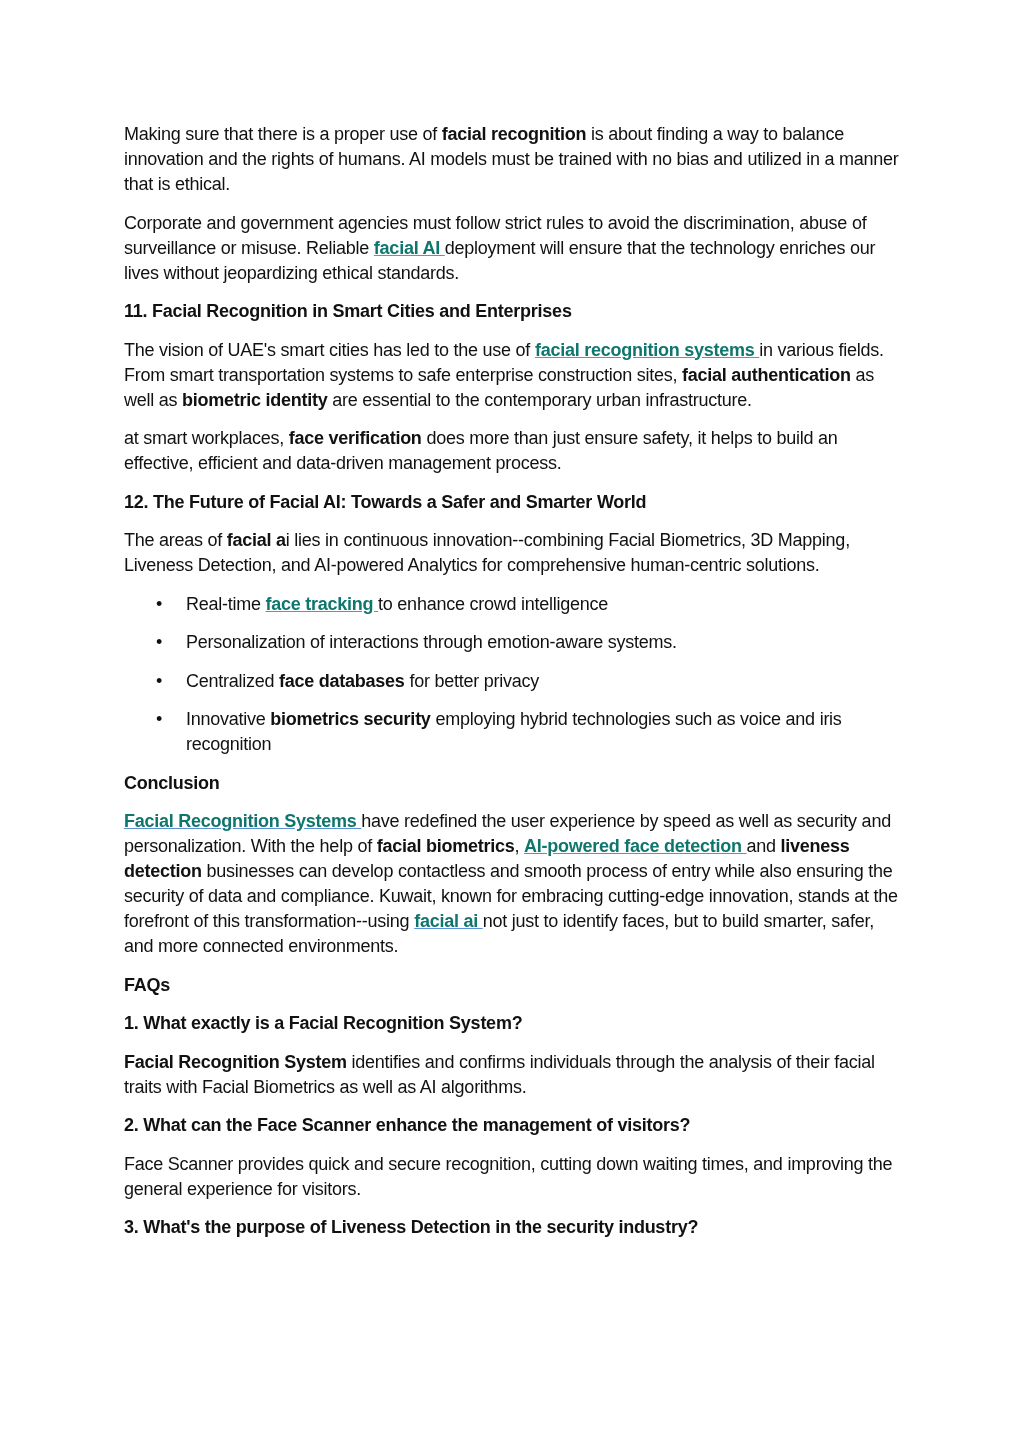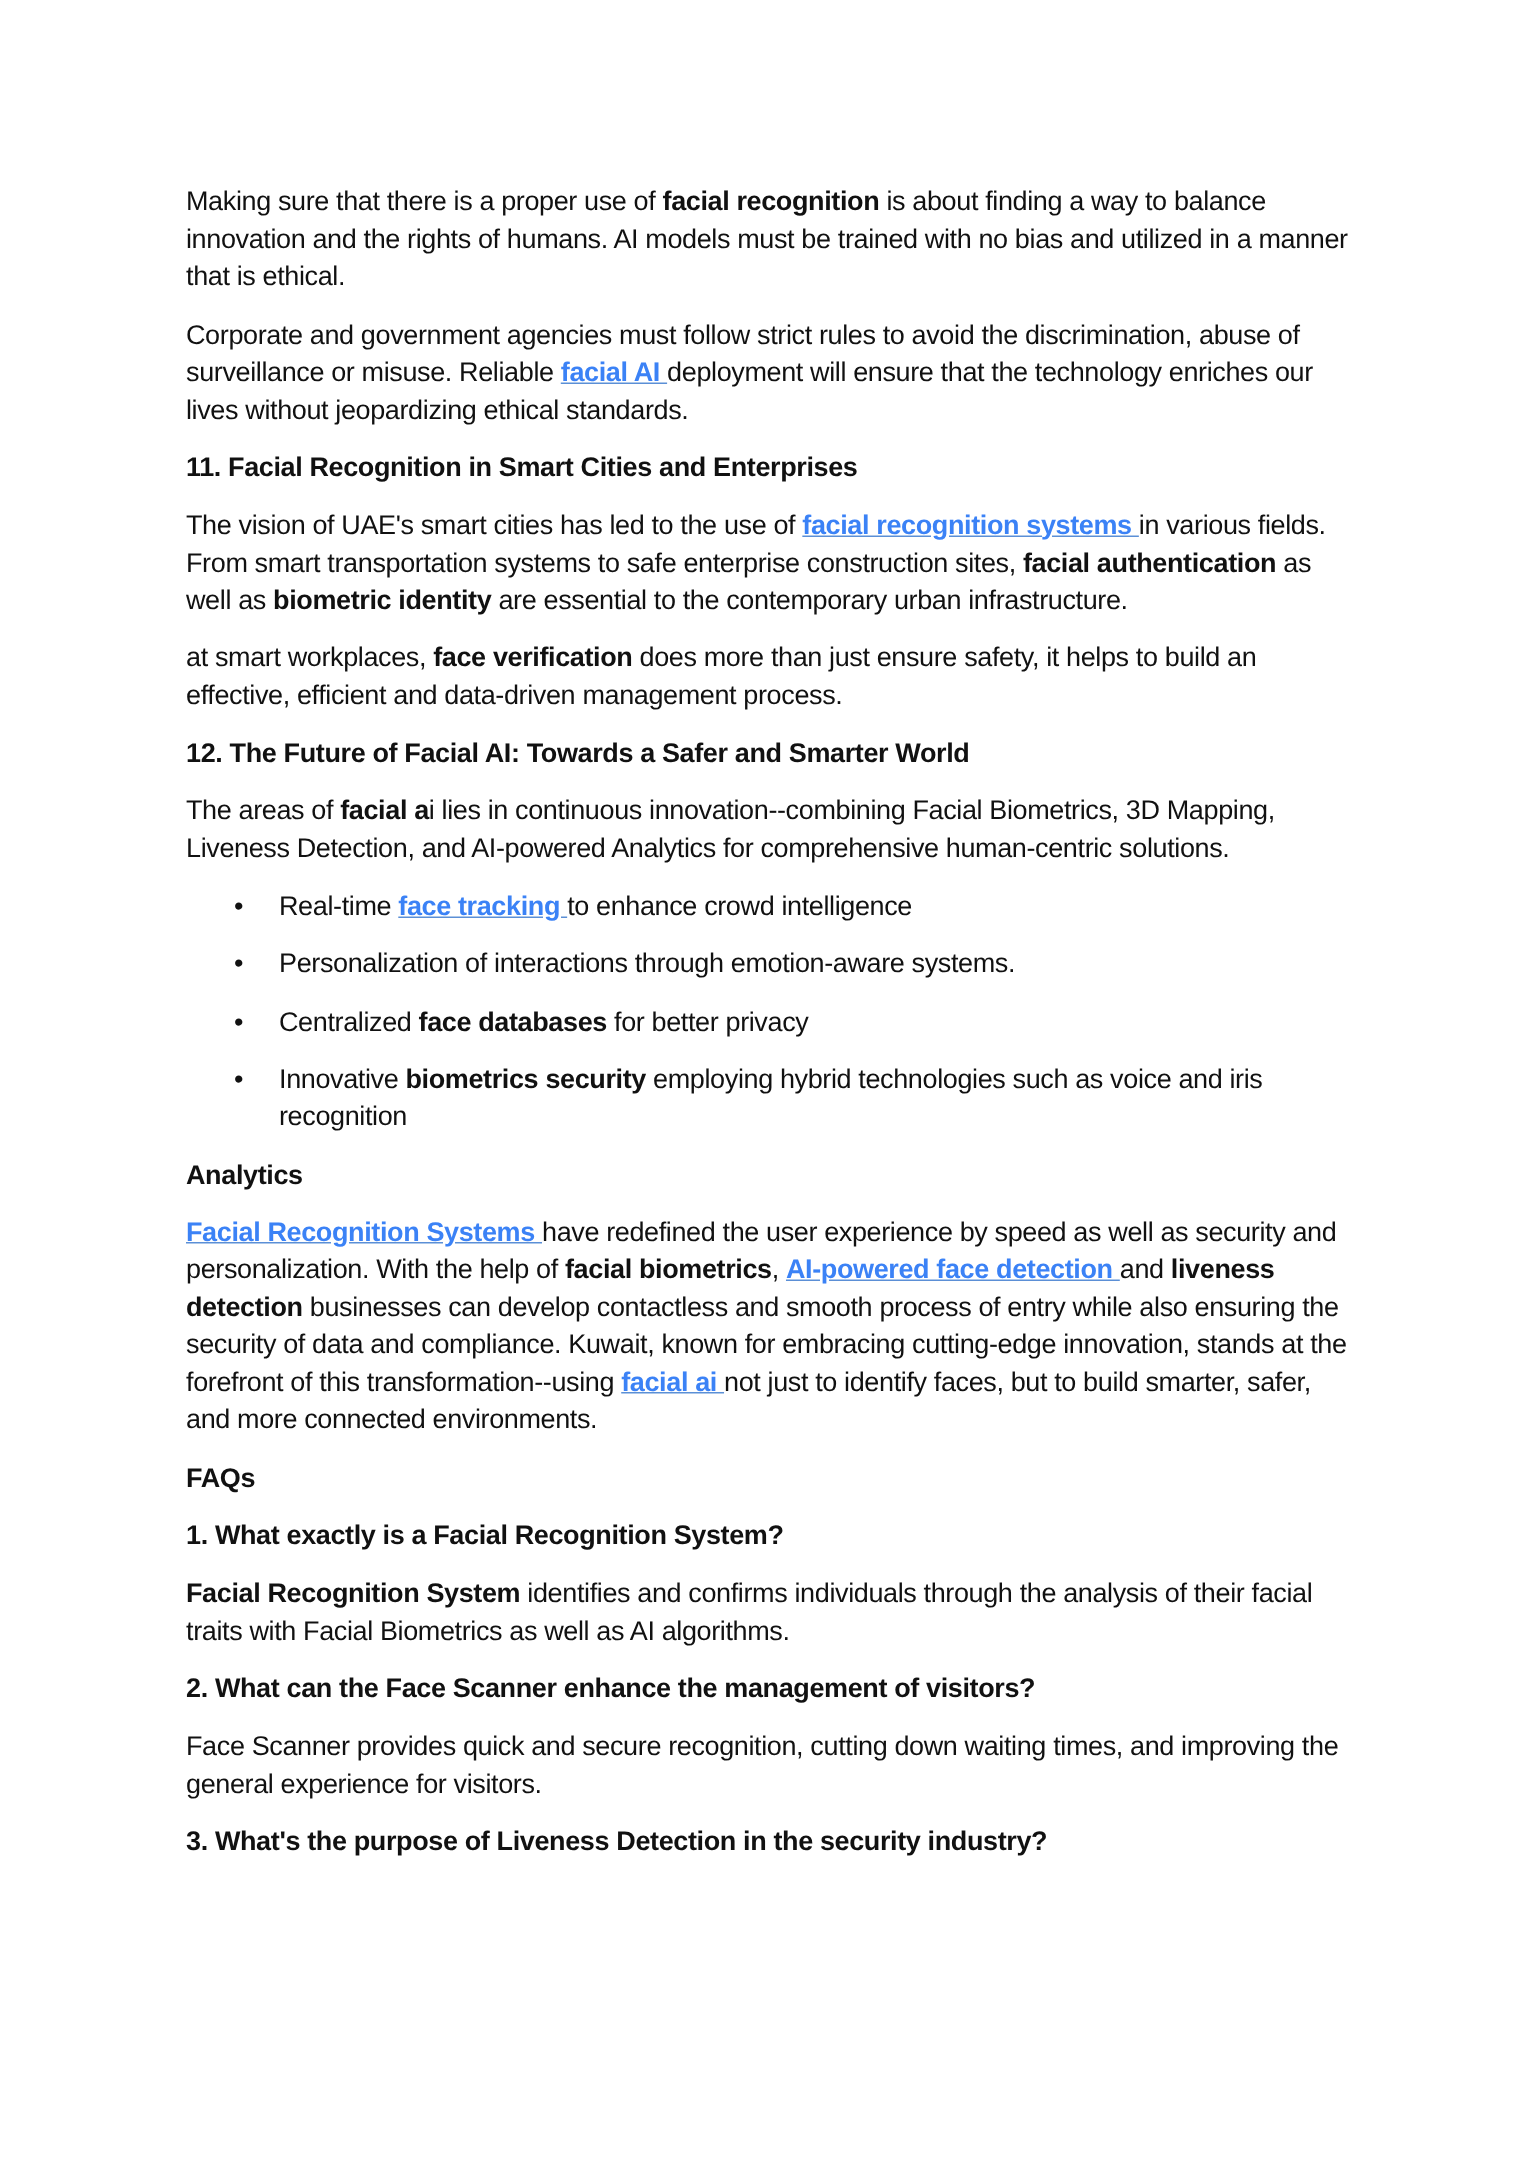--- a/index.html
+++ b/index.html
@@ -5,21 +5,21 @@
     html, body { margin: 0; padding: 0; background: #ffffff; }
     body { width: 1023px; height: 1447px; position: relative; overflow: hidden; }
     .page {
       position: absolute; left: 124px; top: 122px; width: 780px;
       font-family: "Liberation Sans", sans-serif;
       font-size: 18px; color: #111111; line-height: 25px;
       letter-spacing: -0.25px;
     }
     p { margin: 0 0 13.5px 0; }
     b { font-weight: bold; }
-    a.lnk { color: #3b82f6; font-weight: bold; text-decoration: underline; text-decoration-color: #5b8fd6; }
+    a.lnk { color: #0f766e; font-weight: bold; text-decoration: underline; text-decoration-color: #5b8fd6; }
     ul.bullets { list-style: none; margin: 0 0 13.5px 0; padding: 0; }
     ul.bullets li { position: relative; padding-left: 62px; margin-bottom: 13.5px; }
     ul.bullets li .dot { position: absolute; left: 32px; top: 0; }
     .heading { font-weight: bold; }
   </style>
 </head>
 <body>
 
 <div class="page">
 
@@ -60,21 +60,21 @@
     <li>
       <span class="dot">•</span>
       <span>Centralized </span><b>face databases</b><span> for better privacy</span>
     </li>
     <li>
       <span class="dot">•</span>
       <span>Innovative </span><b>biometrics security</b><span> employing hybrid technologies such as voice and iris recognition</span>
     </li>
   </ul>
 
-  <p class="heading">Analytics</p>
+  <p class="heading">Conclusion</p>
 
   <p>
     <a class="lnk">Facial Recognition Systems </a><span>have redefined the user experience by speed as well as security and personalization. With the help of </span><b>facial biometrics</b><span>, </span><a class="lnk">AI-powered face detection </a><span>and </span><b>liveness detection</b><span> businesses can develop contactless and smooth process of entry while also ensuring the security of data and compliance. Kuwait, known for embracing cutting-edge innovation, stands at the forefront of this transformation--using </span><a class="lnk">facial ai </a><span>not just to identify faces, but to build smarter, safer, and more connected environments.</span>
   </p>
 
   <p class="heading">FAQs</p>
 
   <p class="heading">1. What exactly is a Facial Recognition System?</p>
 
   <p>

